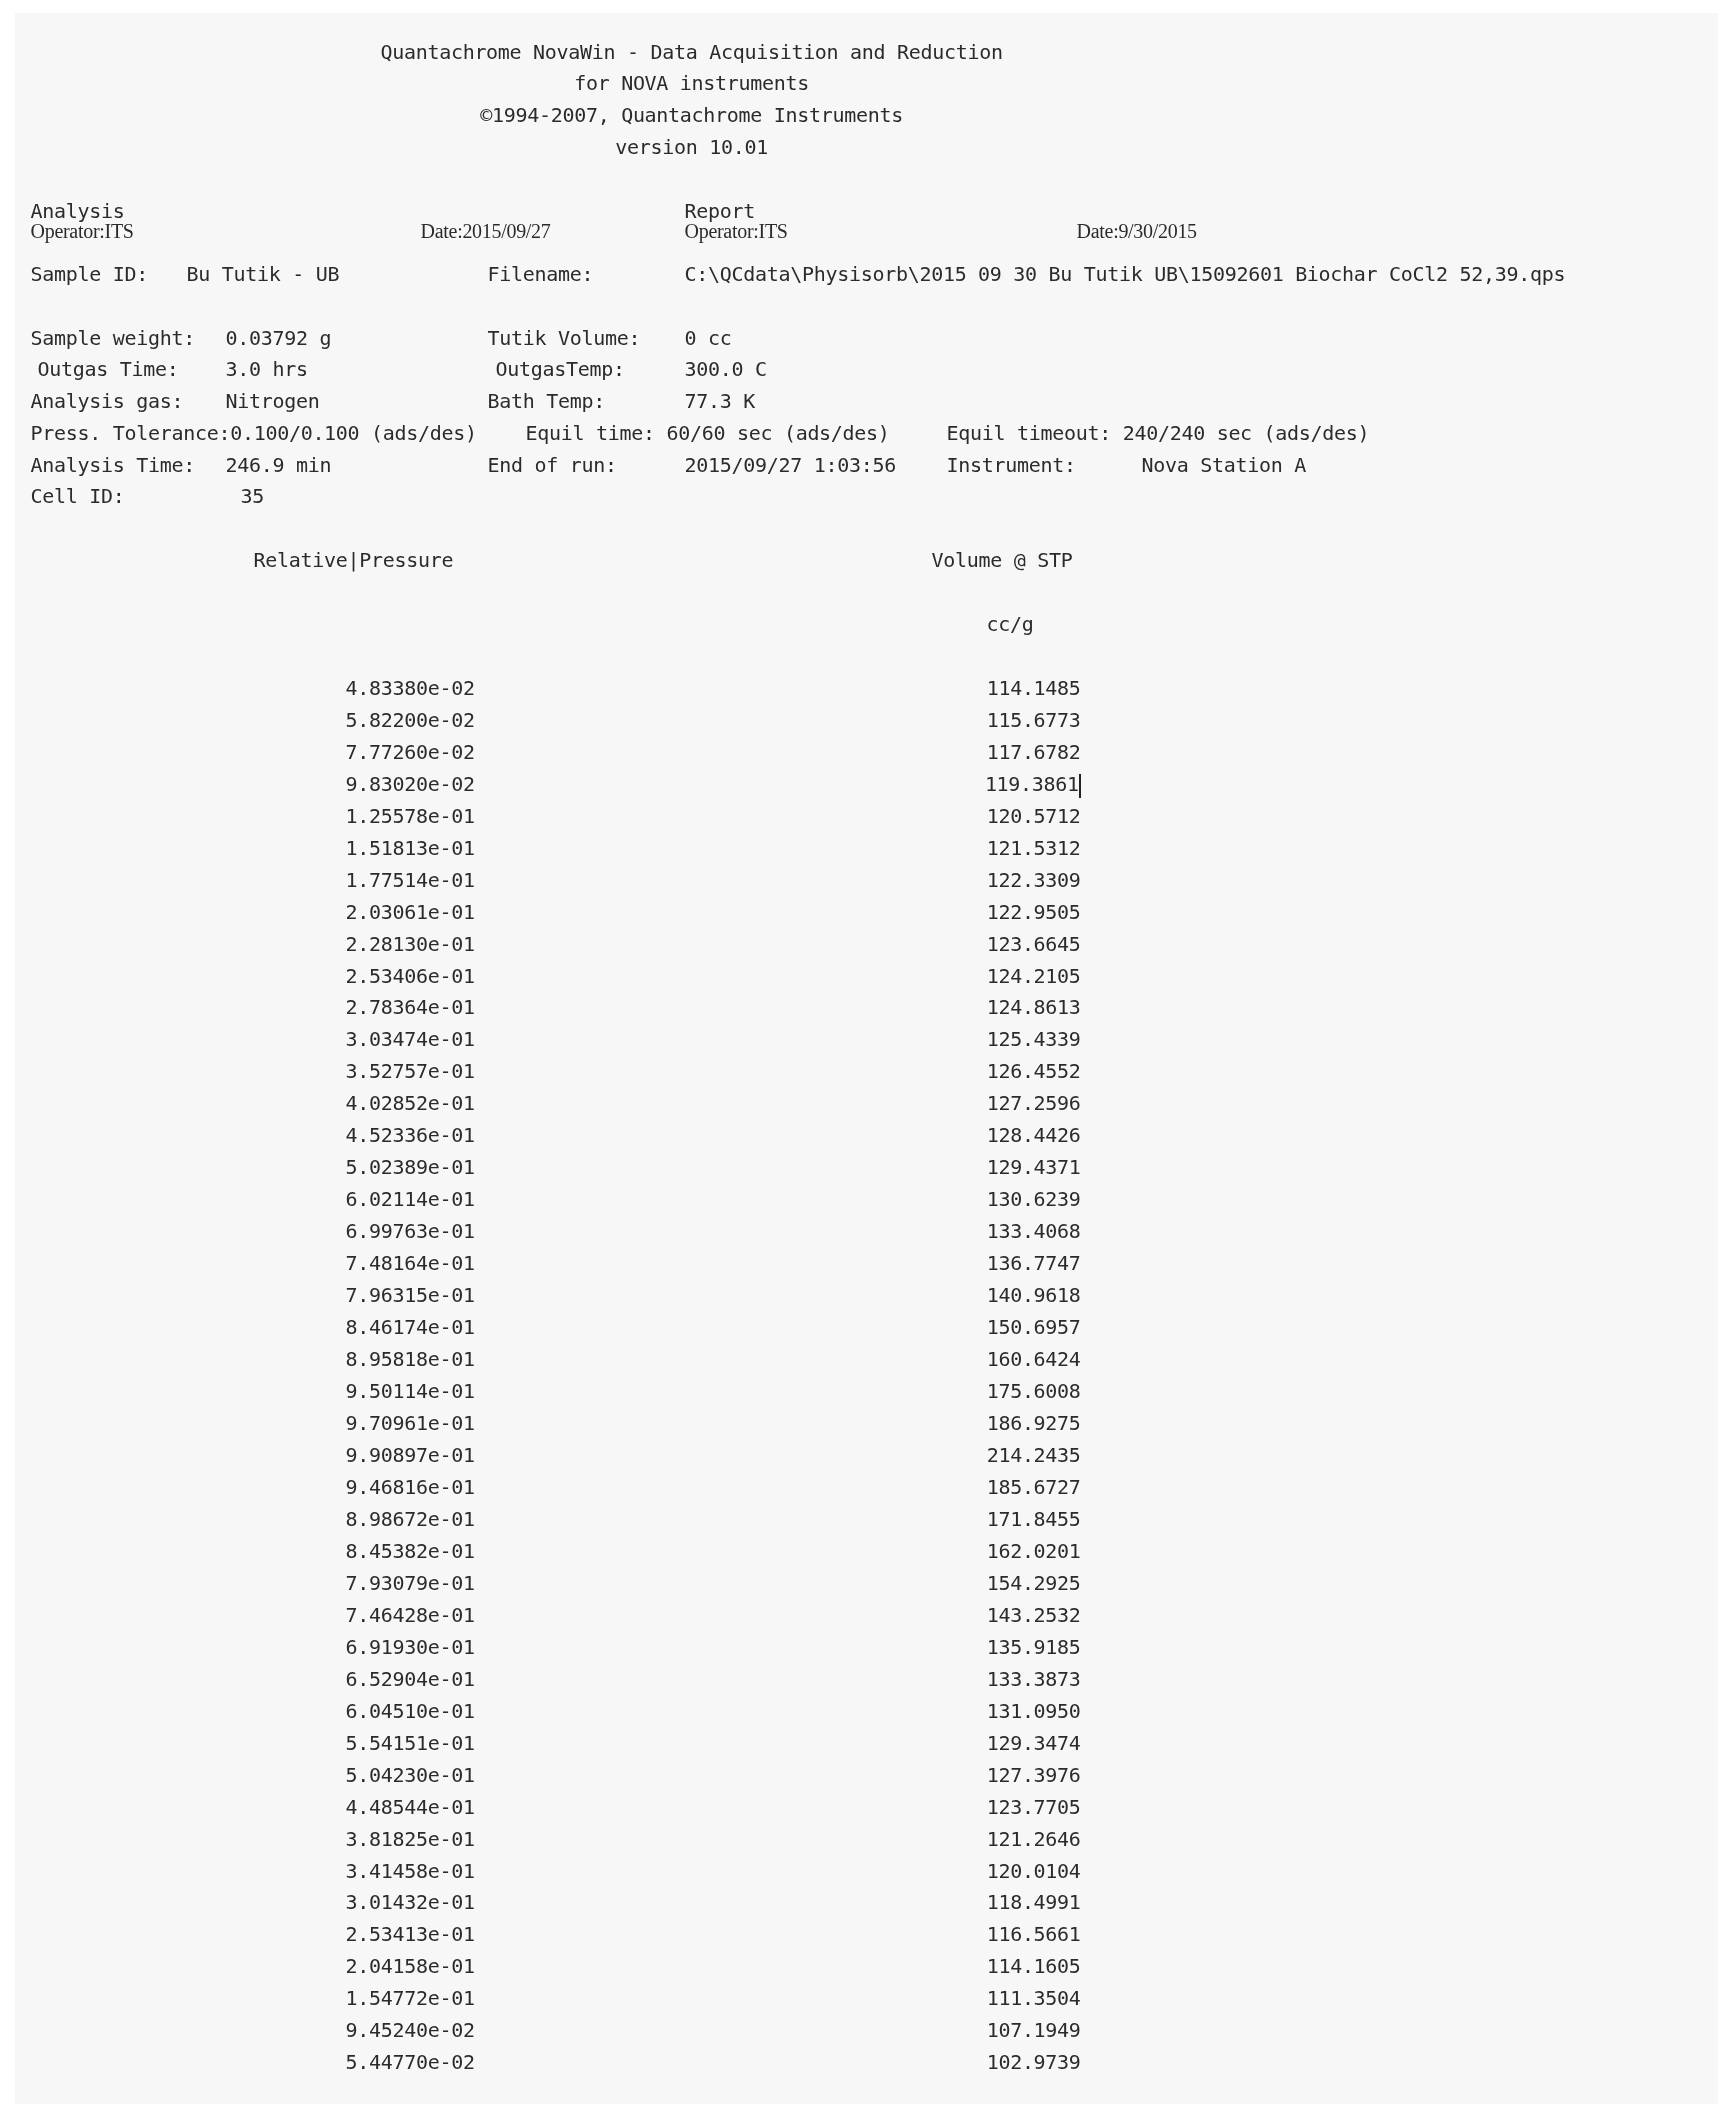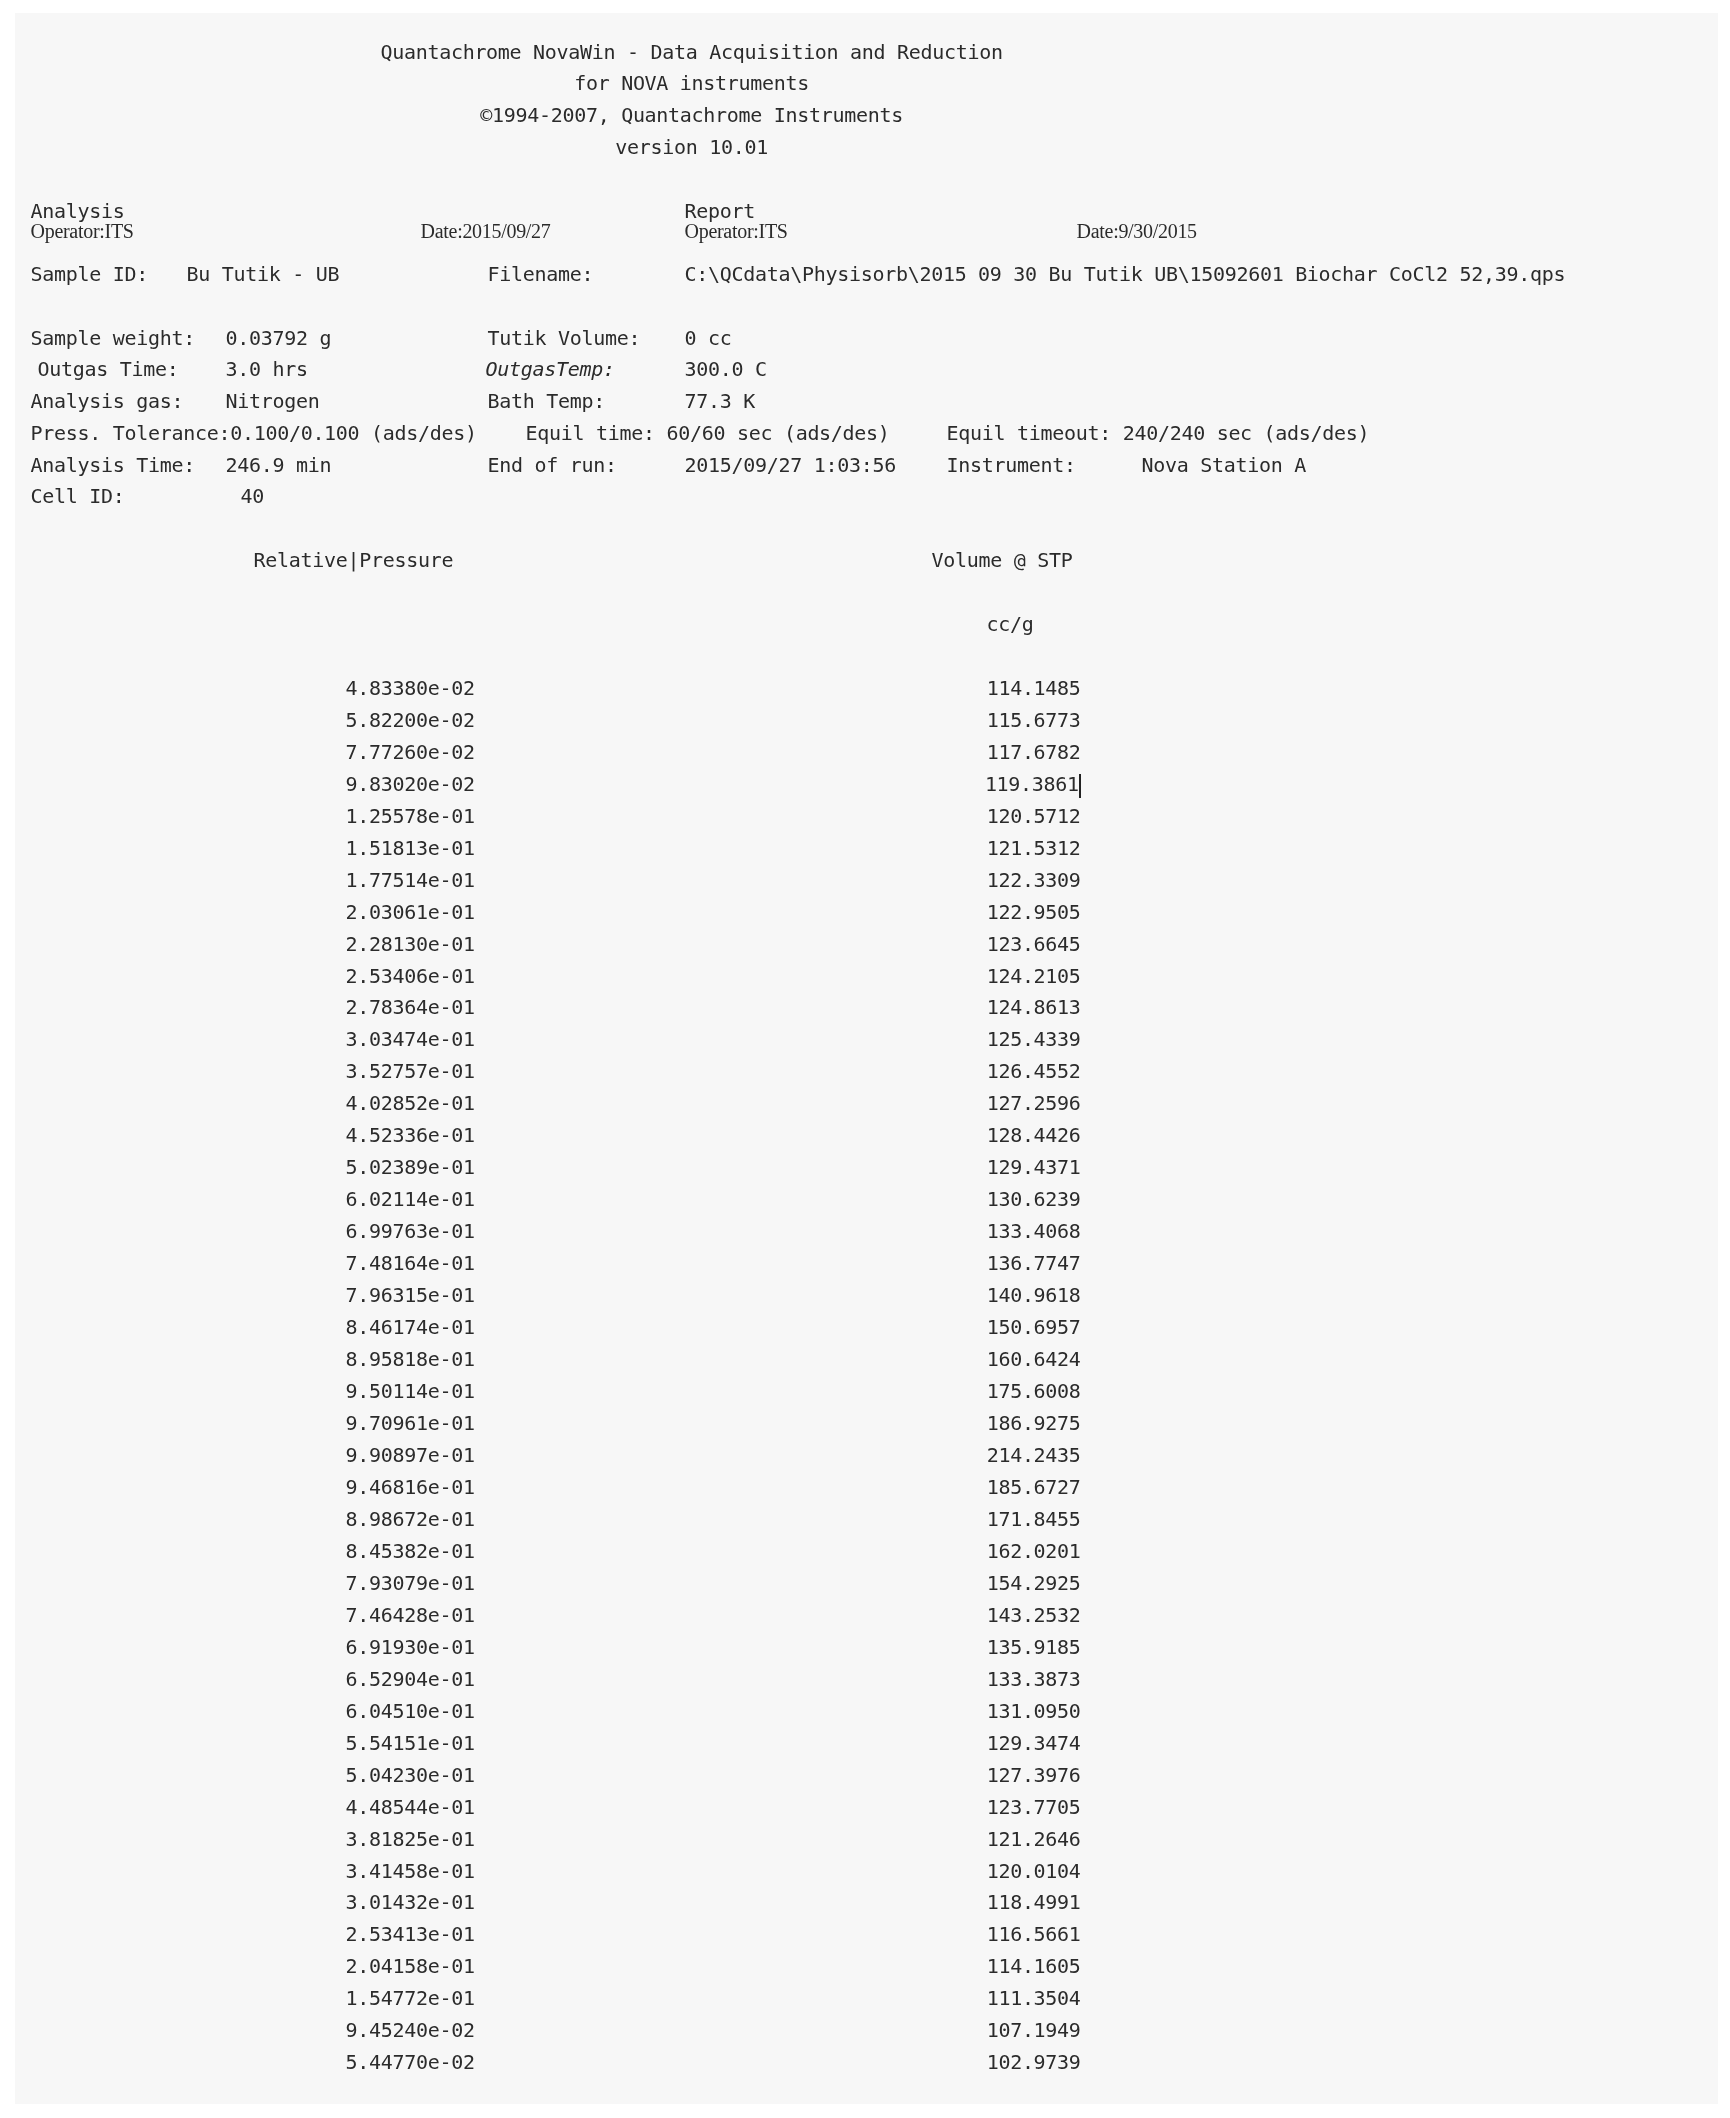--- a/index.html
+++ b/index.html
@@ -55,21 +55,21 @@
     </div>
     <div class="meta-row" style="top:309px;">
       <span class="cell" style="left:16px;">Sample weight:</span>
       <span class="cell" style="left:211px;">0.03792 g</span>
       <span class="cell" style="left:473px;">Tutik Volume:</span>
       <span class="cell" style="left:670px;">0 cc</span>
     </div>
     <div class="meta-row" style="top:340px;">
       <span class="cell" style="left:23px;">Outgas Time:</span>
       <span class="cell" style="left:211px;">3.0 hrs</span>
-      <span class="cell" style="left:471px;font-style:italic;">OutgasTemp:</span>
+      <span class="cell" style="left:481px;">OutgasTemp:</span>
       <span class="cell" style="left:670px;">300.0 C</span>
     </div>
     <div class="meta-row" style="top:372px;">
       <span class="cell" style="left:16px;">Analysis gas:</span>
       <span class="cell" style="left:211px;">Nitrogen</span>
       <span class="cell" style="left:473px;">Bath Temp:</span>
       <span class="cell" style="left:670px;">77.3 K</span>
     </div>
     <div class="meta-row" style="top:404px;">
       <span class="cell" style="left:16px;">Press. Tolerance:0.100/0.100 (ads/des)</span>
@@ -79,21 +79,21 @@
     <div class="meta-row" style="top:436px;">
       <span class="cell" style="left:16px;">Analysis Time:</span>
       <span class="cell" style="left:211px;">246.9 min</span>
       <span class="cell" style="left:473px;">End of run:</span>
       <span class="cell" style="left:670px;">2015/09/27 1:03:56</span>
       <span class="cell" style="left:932px;">Instrument:</span>
       <span class="cell" style="left:1127px;">Nova Station A</span>
     </div>
     <div class="meta-row" style="top:467px;">
       <span class="cell" style="left:16px;">Cell ID:</span>
-      <span class="cell" style="left:226px;">40</span>
+      <span class="cell" style="left:226px;">35</span>
     </div>
   </div>
 
   
   <div>
     <span class="abs" style="left:239px; top:531px;">Relative|Pressure</span>
     <span class="abs" style="left:917px; top:531px;">Volume @ STP</span>
     <span class="abs" style="left:972px; top:595px;">cc/g</span>
 
     <div id="rows"><div class="data-row" style="top: 659px;"><span class="p-val">4.83380e-02</span><span class="v-val">114.1485</span></div><div class="data-row" style="top: 691px;"><span class="p-val">5.82200e-02</span><span class="v-val">115.6773</span></div><div class="data-row" style="top: 723px;"><span class="p-val">7.77260e-02</span><span class="v-val">117.6782</span></div><div class="data-row" style="top: 755px;"><span class="p-val">9.83020e-02</span><span class="v-val">119.3861<span class="caret"></span></span></div><div class="data-row" style="top: 787px;"><span class="p-val">1.25578e-01</span><span class="v-val">120.5712</span></div><div class="data-row" style="top: 819px;"><span class="p-val">1.51813e-01</span><span class="v-val">121.5312</span></div><div class="data-row" style="top: 851px;"><span class="p-val">1.77514e-01</span><span class="v-val">122.3309</span></div><div class="data-row" style="top: 883px;"><span class="p-val">2.03061e-01</span><span class="v-val">122.9505</span></div><div class="data-row" style="top: 915px;"><span class="p-val">2.28130e-01</span><span class="v-val">123.6645</span></div><div class="data-row" style="top: 947px;"><span class="p-val">2.53406e-01</span><span class="v-val">124.2105</span></div><div class="data-row" style="top: 978px;"><span class="p-val">2.78364e-01</span><span class="v-val">124.8613</span></div><div class="data-row" style="top: 1010px;"><span class="p-val">3.03474e-01</span><span class="v-val">125.4339</span></div><div class="data-row" style="top: 1042px;"><span class="p-val">3.52757e-01</span><span class="v-val">126.4552</span></div><div class="data-row" style="top: 1074px;"><span class="p-val">4.02852e-01</span><span class="v-val">127.2596</span></div><div class="data-row" style="top: 1106px;"><span class="p-val">4.52336e-01</span><span class="v-val">128.4426</span></div><div class="data-row" style="top: 1138px;"><span class="p-val">5.02389e-01</span><span class="v-val">129.4371</span></div><div class="data-row" style="top: 1170px;"><span class="p-val">6.02114e-01</span><span class="v-val">130.6239</span></div><div class="data-row" style="top: 1202px;"><span class="p-val">6.99763e-01</span><span class="v-val">133.4068</span></div><div class="data-row" style="top: 1234px;"><span class="p-val">7.48164e-01</span><span class="v-val">136.7747</span></div><div class="data-row" style="top: 1266px;"><span class="p-val">7.96315e-01</span><span class="v-val">140.9618</span></div><div class="data-row" style="top: 1298px;"><span class="p-val">8.46174e-01</span><span class="v-val">150.6957</span></div><div class="data-row" style="top: 1330px;"><span class="p-val">8.95818e-01</span><span class="v-val">160.6424</span></div><div class="data-row" style="top: 1362px;"><span class="p-val">9.50114e-01</span><span class="v-val">175.6008</span></div><div class="data-row" style="top: 1394px;"><span class="p-val">9.70961e-01</span><span class="v-val">186.9275</span></div><div class="data-row" style="top: 1426px;"><span class="p-val">9.90897e-01</span><span class="v-val">214.2435</span></div><div class="data-row" style="top: 1458px;"><span class="p-val">9.46816e-01</span><span class="v-val">185.6727</span></div><div class="data-row" style="top: 1490px;"><span class="p-val">8.98672e-01</span><span class="v-val">171.8455</span></div><div class="data-row" style="top: 1522px;"><span class="p-val">8.45382e-01</span><span class="v-val">162.0201</span></div><div class="data-row" style="top: 1554px;"><span class="p-val">7.93079e-01</span><span class="v-val">154.2925</span></div><div class="data-row" style="top: 1586px;"><span class="p-val">7.46428e-01</span><span class="v-val">143.2532</span></div><div class="data-row" style="top: 1618px;"><span class="p-val">6.91930e-01</span><span class="v-val">135.9185</span></div><div class="data-row" style="top: 1650px;"><span class="p-val">6.52904e-01</span><span class="v-val">133.3873</span></div><div class="data-row" style="top: 1682px;"><span class="p-val">6.04510e-01</span><span class="v-val">131.0950</span></div><div class="data-row" style="top: 1714px;"><span class="p-val">5.54151e-01</span><span class="v-val">129.3474</span></div><div class="data-row" style="top: 1746px;"><span class="p-val">5.04230e-01</span><span class="v-val">127.3976</span></div><div class="data-row" style="top: 1778px;"><span class="p-val">4.48544e-01</span><span class="v-val">123.7705</span></div><div class="data-row" style="top: 1810px;"><span class="p-val">3.81825e-01</span><span class="v-val">121.2646</span></div><div class="data-row" style="top: 1842px;"><span class="p-val">3.41458e-01</span><span class="v-val">120.0104</span></div><div class="data-row" style="top: 1873px;"><span class="p-val">3.01432e-01</span><span class="v-val">118.4991</span></div><div class="data-row" style="top: 1905px;"><span class="p-val">2.53413e-01</span><span class="v-val">116.5661</span></div><div class="data-row" style="top: 1937px;"><span class="p-val">2.04158e-01</span><span class="v-val">114.1605</span></div><div class="data-row" style="top: 1969px;"><span class="p-val">1.54772e-01</span><span class="v-val">111.3504</span></div><div class="data-row" style="top: 2001px;"><span class="p-val">9.45240e-02</span><span class="v-val">107.1949</span></div><div class="data-row" style="top: 2033px;"><span class="p-val">5.44770e-02</span><span class="v-val">102.9739</span></div></div>

